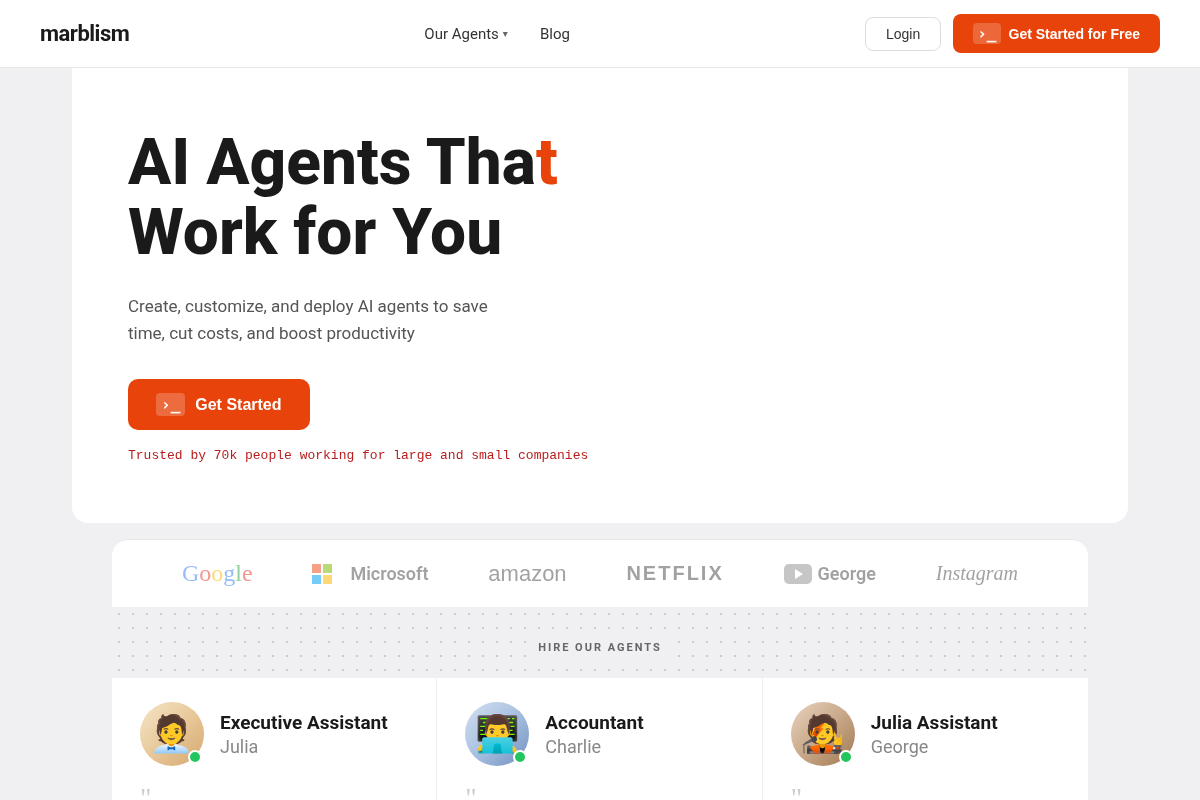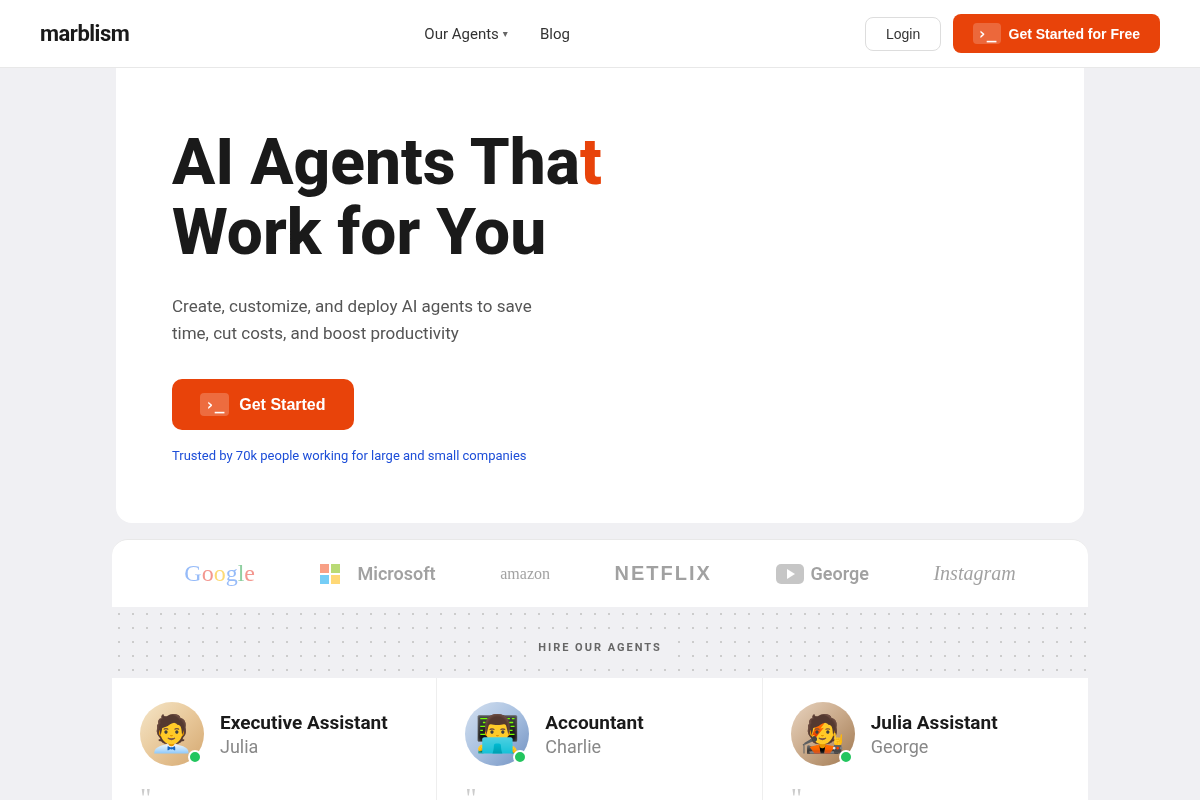--- a/index.html
+++ b/index.html
@@ -76,21 +76,21 @@
     }
 
     
     main {
       background: #f0f0f3;
     }
 
     
     .hero-wrapper {
       background: #fff;
-      margin: 0 116px;
+      margin: 0 72px;
       border-radius: 0 0 16px 16px;
       padding: 60px 56px 60px 56px;
       min-height: 390px;
       display: flex;
       align-items: flex-start;
     }
     .hero-content {
       max-width: 520px;
     }
     .hero-title {
@@ -119,21 +119,22 @@
       color: #fff;
       cursor: pointer;
       display: inline-flex;
       align-items: center;
       gap: 10px;
       font-weight: 600;
       margin-bottom: 18px;
     }
     .hero-trust {
       font-size: 13px;
-      color: #1d4ed8;
+      color: #b91c1c;
+      font-family: Liberation Mono, monospace;
     }
 
     
     .brands-section {
       margin: 0 112px;
       background: #fff;
       border-radius: 16px 16px 0 0;
       border-top: 1px solid #e8e8e8;
       display: flex;
       align-items: center;
@@ -338,21 +339,21 @@
       <div class="brand-microsoft">
         <div class="ms-sq ms-red"></div>
         <div class="ms-sq ms-green"></div>
         <div class="ms-sq ms-blue"></div>
         <div class="ms-sq ms-yellow"></div>
       </div>
       <span class="brand-text" style="font-size:18px;font-weight:600;">Microsoft</span>
     </div>
 
     <div class="brand-item">
-      <span class="brand-text" style="font-size:16px;font-family:Liberation Serif, serif;">amazon</span>
+      <span class="brand-text" style="font-size:22px;font-family:Liberation Sans, sans-serif;">amazon</span>
     </div>
 
     <div class="brand-item">
       <span class="brand-text brand-netflix" style="font-size:20px;letter-spacing:2px;font-weight:900;">NETFLIX</span>
     </div>
 
     <div class="brand-item">
       <div class="yt-play"></div>
       <span class="brand-text" style="font-size:18px;margin-left:6px;font-weight:600;">George</span>
     </div>

